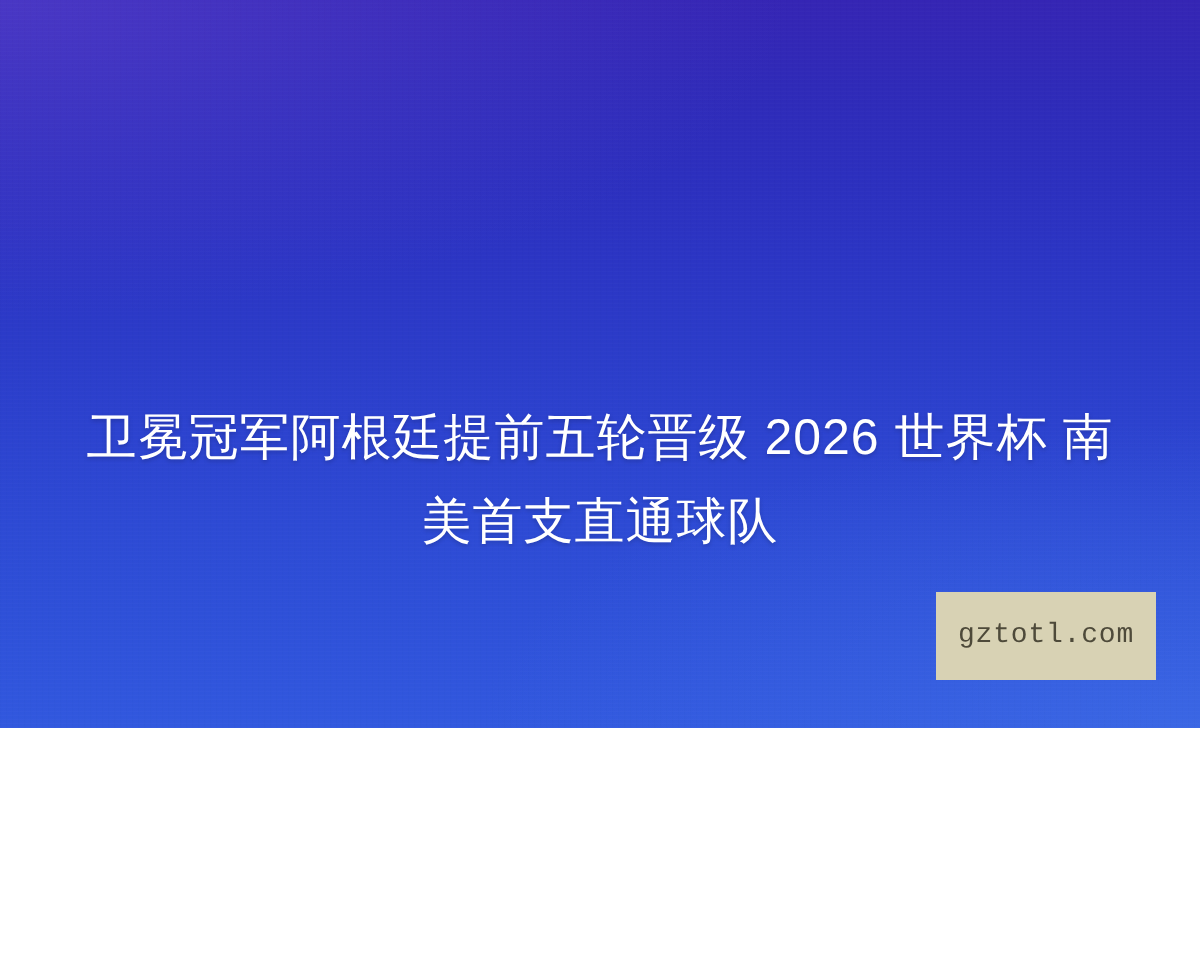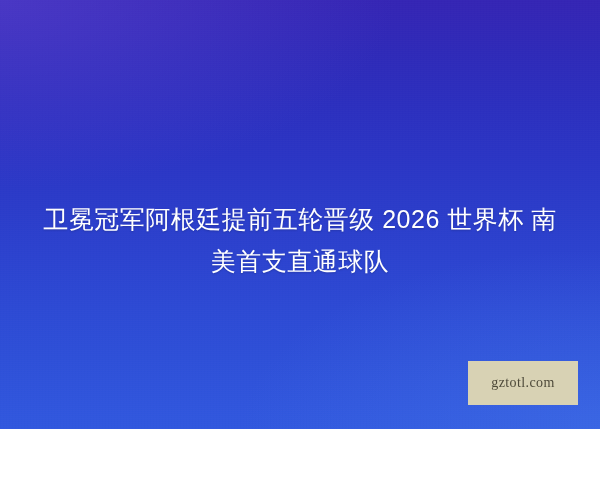--- a/index.html
+++ b/index.html
@@ -8,21 +8,21 @@
   }
   body {
     width: 600px;
     height: 480px;
     overflow: hidden;
     font-family: "Liberation Sans", sans-serif;
   }
   .poster {
     position: relative;
     width: 600px;
-    height: 429px;
+    height: 364px;
     box-sizing: border-box;
     background:
       linear-gradient(to bottom,
         #3525b4 0%,
         #2f2ab8 12%,
         #2c2fbe 24%,
         #2b35c4 36%,
         #2b3cc9 48%,
         #2c43cf 60%,
         #2d4ad4 72%,
@@ -70,21 +70,21 @@
     bottom: 24px;
     width: 110px;
     height: 44px;
     background: #d8d2b4;
     display: flex;
     align-items: center;
     justify-content: center;
     color: #4e4a3a;
     font-size: 14px;
     letter-spacing: 0.4px;
-    font-family: Liberation Serif, serif;
+    font-family: Liberation Mono, monospace;
   }
 </style>
 </head>
 <body>
 
 <div class="poster">
   <div class="sheen"></div>
   <div class="noise"></div>
 
   <div class="headline">卫冕冠军阿根廷提前五轮晋级 2026 世界杯 南美首支直通球队</div>

